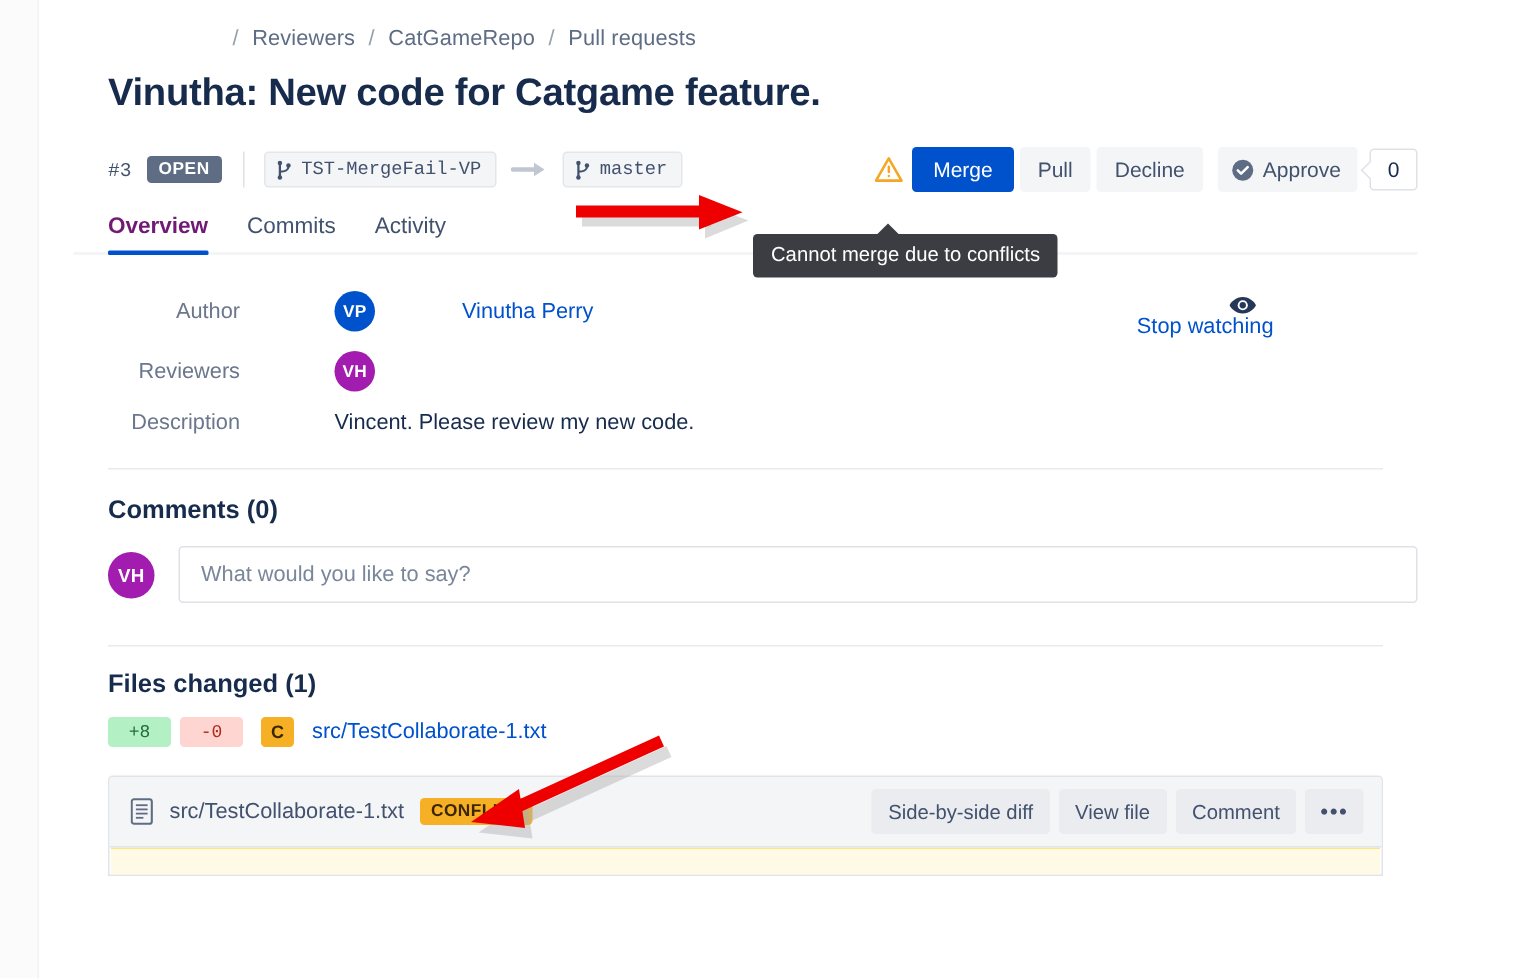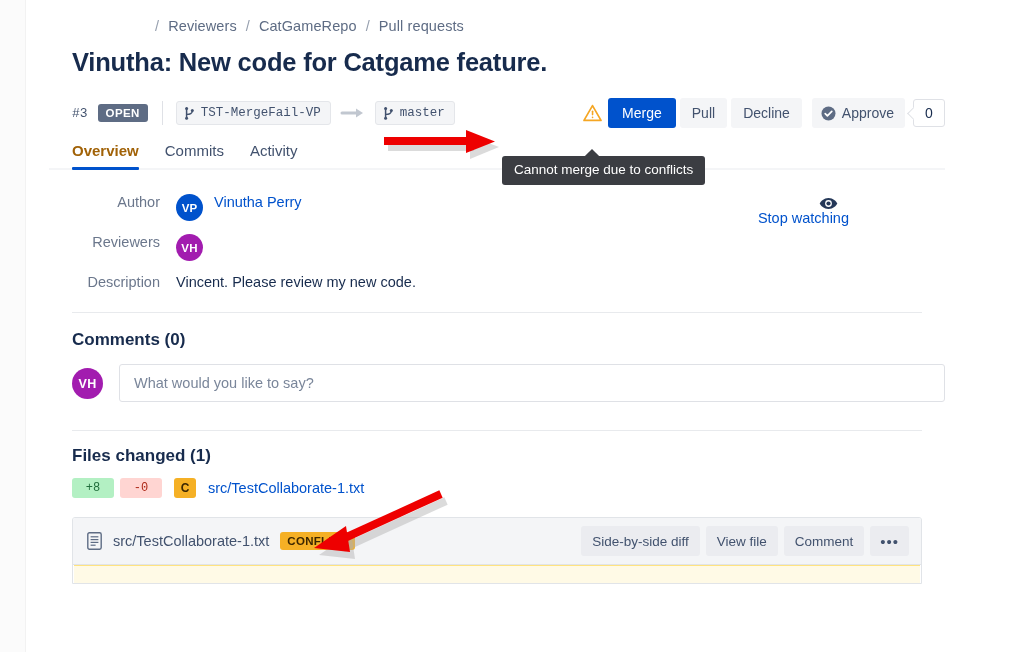--- a/index.html
+++ b/index.html
@@ -131,29 +131,29 @@
     display: flex; align-items: flex-end;
     border-bottom: 2px solid #f4f5f7;
     height: 32px;
     position: relative;
   }
   .tab {
     font-size: 15px; color: #42526e;
     padding: 0 0 9px 0; margin-right: 26px;
     cursor: pointer; position: relative;
   }
-  .tab.active { color: #a16207; font-weight: bold; }
+  .tab.active { color: #701a75; font-weight: bold; }
   .tab.active:after {
     content: ""; position: absolute; left: 0; right: 0; bottom: -2px;
     height: 3px; background: #0052cc; border-radius: 1px;
   }
 
   
   .meta { margin-top: 24px; padding-left: 23px; position: relative; }
-  .meta-row { display: flex; align-items: flex-start; margin-bottom: 13px; }
+  .meta-row { display: flex; align-items: center; margin-bottom: 13px; gap: 47px; }
   .meta-label {
     width: 104px; text-align: right; padding-right: 16px;
     font-size: 14.5px; color: #6b778c;
   }
   .avatar {
     width: 27px; height: 27px; border-radius: 50%;
     color: #ffffff; font-size: 11.5px; font-weight: bold;
     display: inline-flex; align-items: center; justify-content: center;
     letter-spacing: .2px; flex: none;
   }

